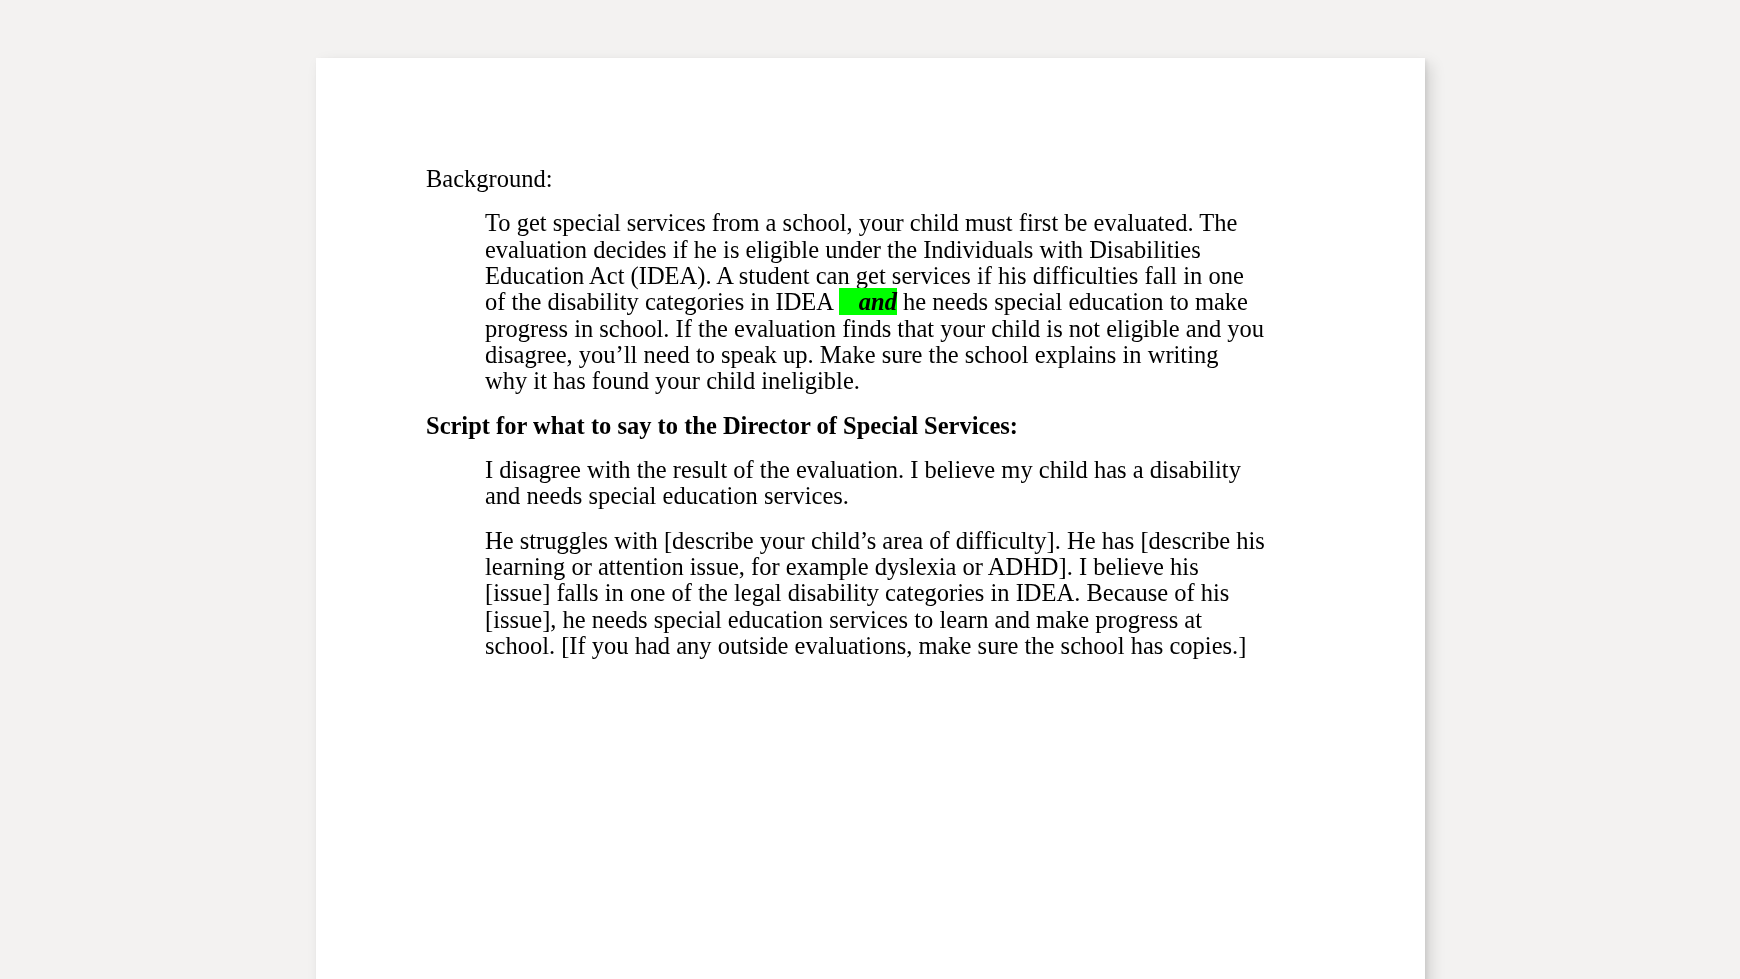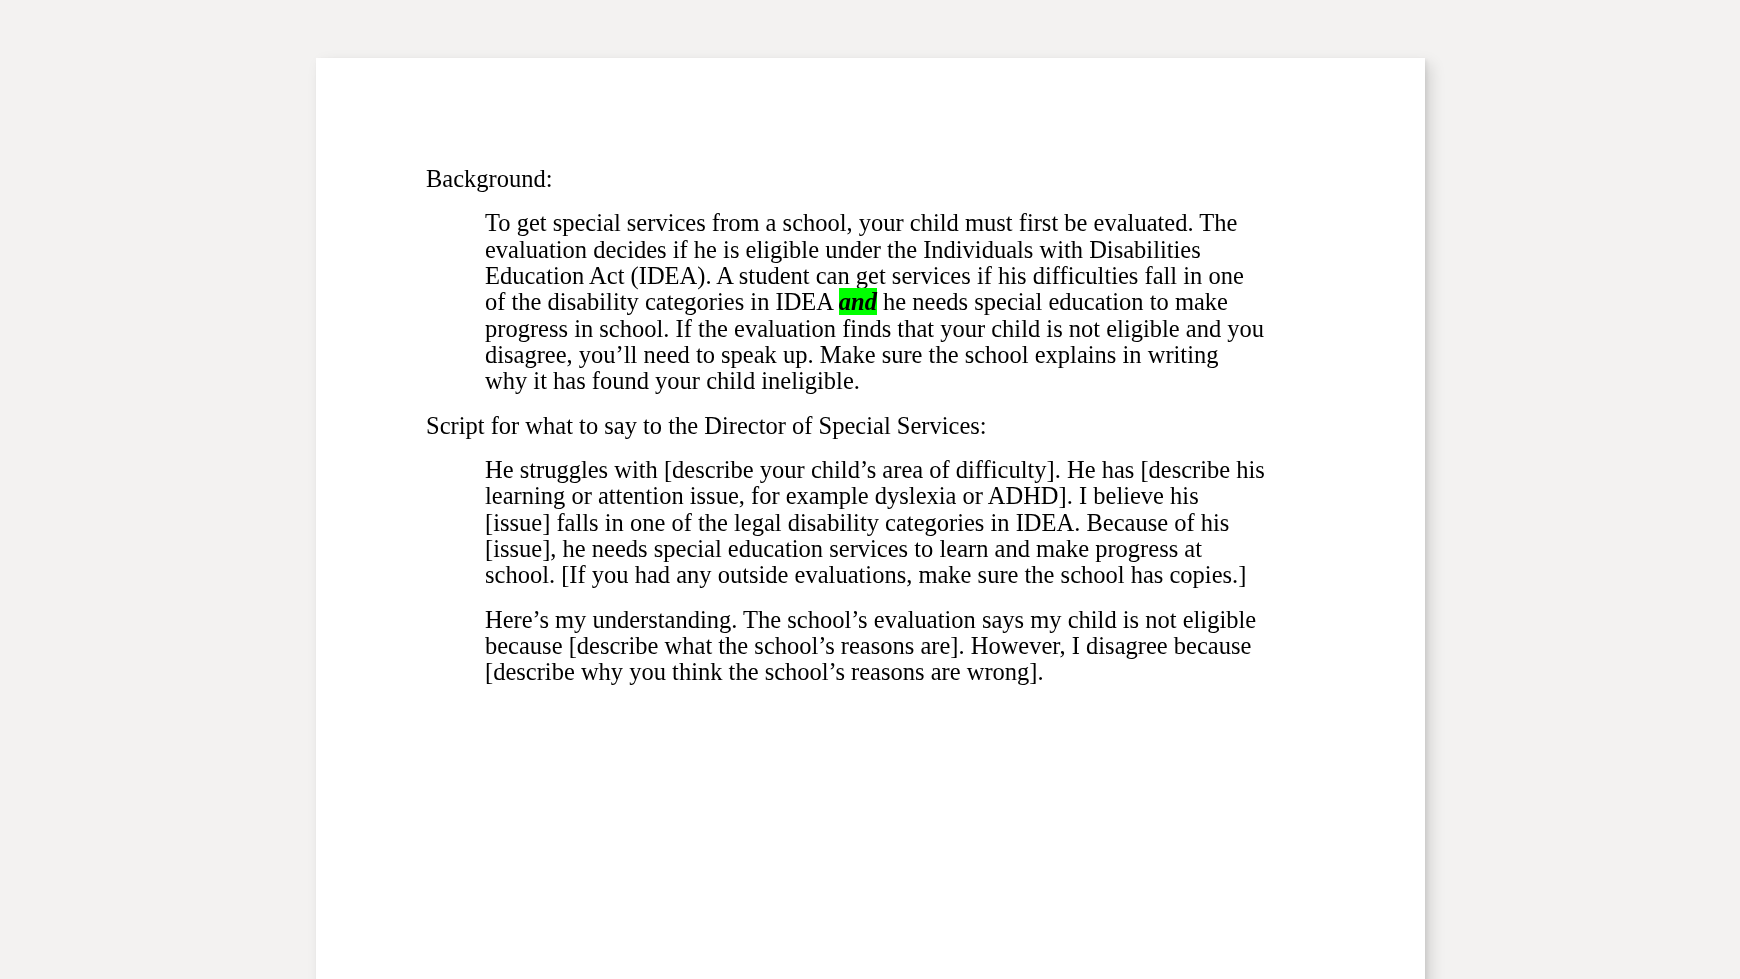--- a/index.html
+++ b/index.html
@@ -56,27 +56,29 @@
   }
 
   
   .indented {
     margin: 0 0 18px 0;
     padding-left: 59px;
   }
 
   .spacer-before {
     margin-top: 7px;
+    font-weight: bold;
   }
 
   
   .hl-green {
     background-color: #00ff00;
     font-weight: bold;
     font-style: italic;
+    padding-left: 20px;
   }
 
   
   .blank {
     display: inline-block;
     white-space: nowrap;
   }
   .blank .bracket {
     font-weight: normal;
   }
@@ -98,24 +100,24 @@
     <div id="body-text">
 
       <p class="heading">Background:</p>
 
       <p class="indented">
         <span>To get special services from a school, your child must first be evaluated. The evaluation decides if he is eligible under the Individuals with Disabilities Education Act (IDEA). A student can get services if his difficulties fall in one of the disability categories in IDEA </span><span class="hl-green">and</span><span> he needs special education to make progress in school. If the evaluation finds that your child is not eligible and you disagree, you’ll need to speak up. Make sure the school explains in writing why it has found your child ineligible.</span>
       </p>
 
       <p class="heading spacer-before">Script for what to say to the Director of Special Services:</p>
 
+      <p class="indented">I disagree with the result of the evaluation. I believe my child has a disability and needs special education services.</p>
 
 
       <p class="indented">He struggles with [describe your child’s area of difficulty]. He has [describe his learning or attention issue, for example dyslexia or ADHD]. I believe his [issue] falls in one of the legal disability categories in IDEA. Because of his [issue], he needs special education services to learn and make progress at school. [If you had any outside evaluations, make sure the school has copies.]</p>
 
-      <p class="indented">Here’s my understanding. The school’s evaluation says my child is not eligible because [describe what the school’s reasons are]. However, I disagree because [describe why you think the school’s reasons are wrong].</p>
 
 
     </div>
 
   </div>
 
 </div>
 
 </body></html>

